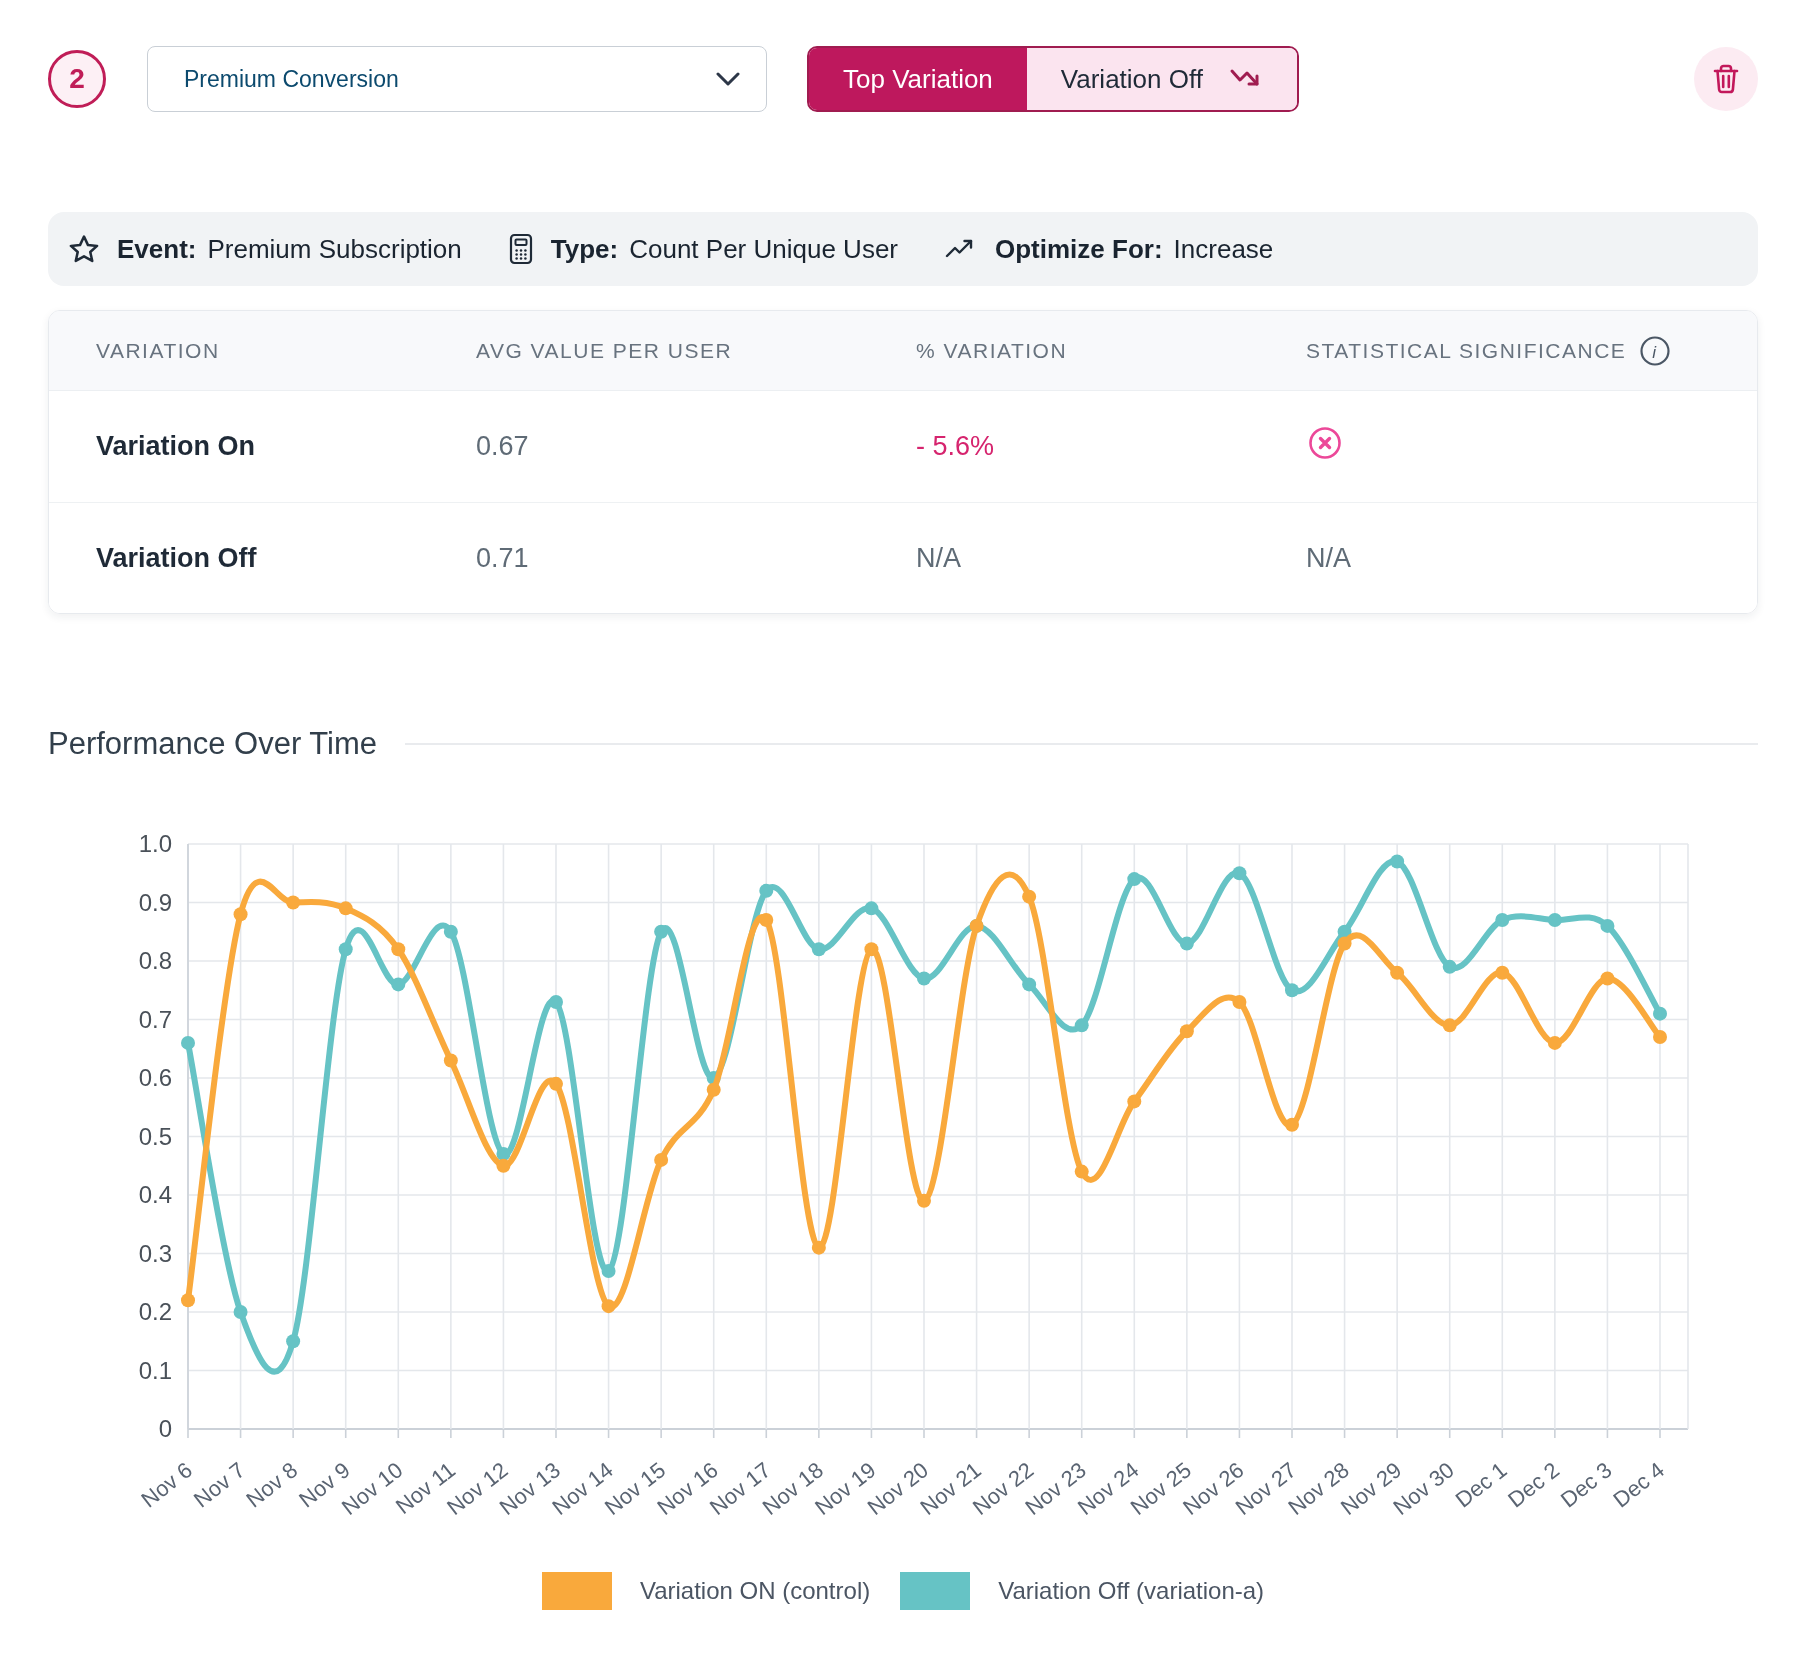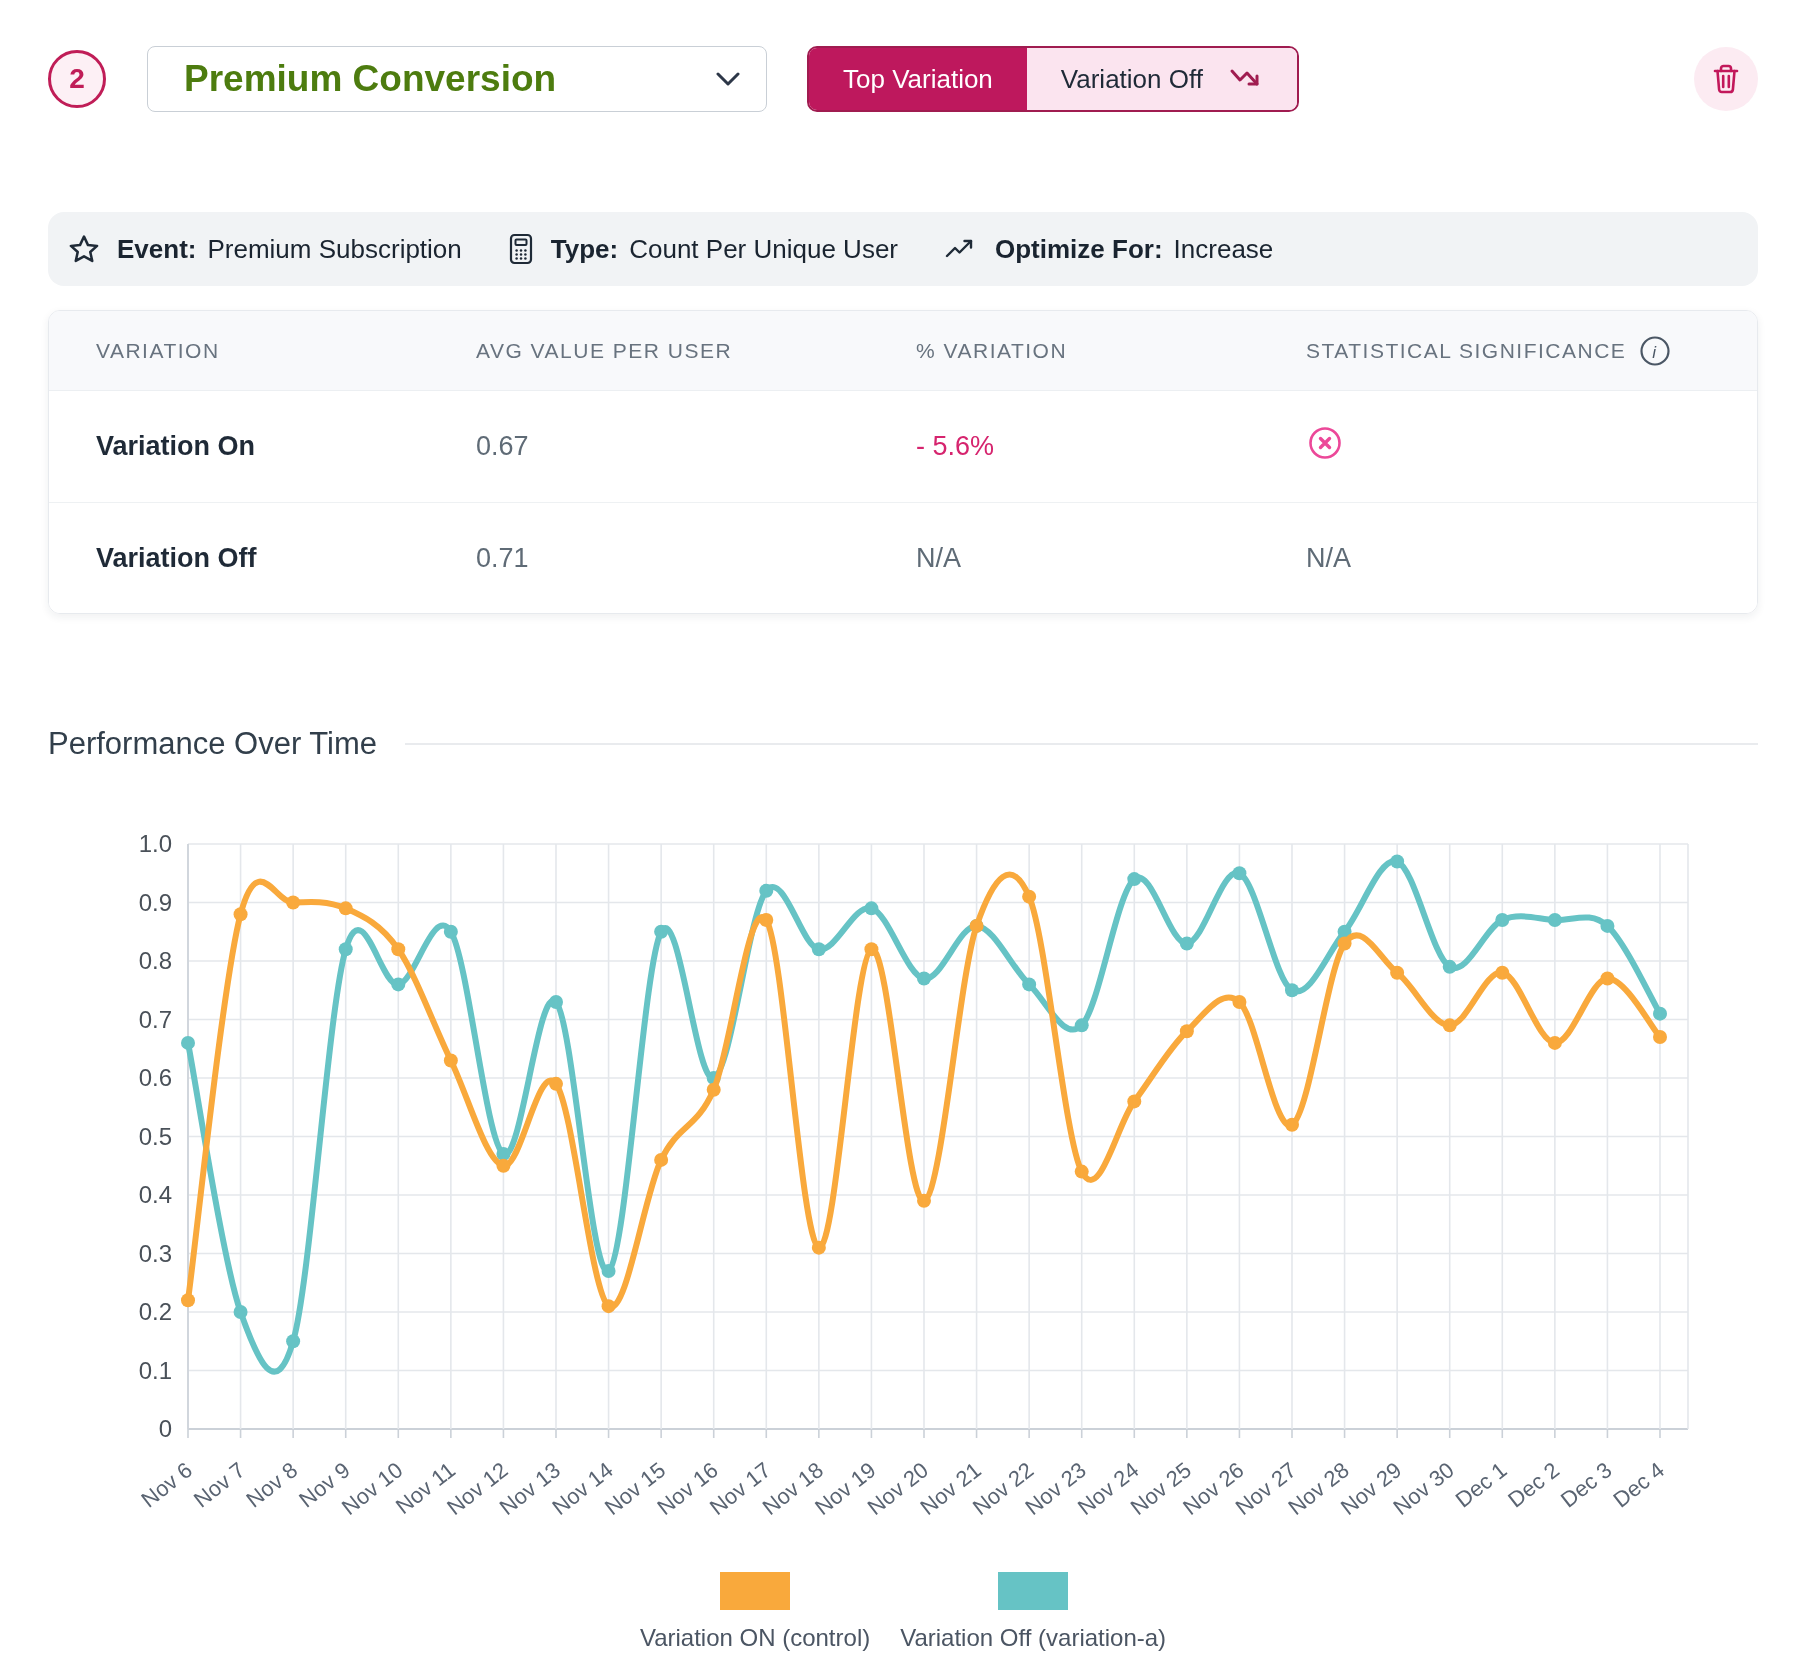--- a/index.html
+++ b/index.html
@@ -6,21 +6,21 @@
   html,body { width:1806px; background:#ffffff; font-family:"Liberation Sans", sans-serif; color:#1f2a37; }
   body { height:1656px; overflow:hidden; }
   .page { padding:0 48px; }
 
   
   .top-row { display:flex; align-items:center; margin-top:45px; height:68px; }
   .step-badge { width:58px; height:58px; border-radius:50%; border:3px solid #c01d57; background:#fdf0f5;
     color:#c01d57; font-size:28px; font-weight:600; display:flex; align-items:center; justify-content:center; }
   .metric-select { margin-left:41px; width:620px; height:66px; border:1px solid #c9cfd6; border-radius:8px;
     background:#fff; display:flex; align-items:center; justify-content:space-between; padding:0 26px 0 36px; cursor:pointer; }
-  .metric-select .value { font-size:37px; font-weight:700; color:#4d7c0f; }
+  .metric-select .value { font-size:23px; font-weight:400; color:#0c4a6e; }
   .toggle-group { margin-left:40px; display:flex; height:66px; border:2px solid #a01c50; border-radius:10px; overflow:hidden; }
   .toggle-seg { display:flex; align-items:center; justify-content:center; font-size:26px; padding:0 34px; cursor:pointer; }
   .toggle-seg.active { background:#be185d; color:#ffffff; font-weight:500; }
   .toggle-seg.inactive { background:#fbe4ef; color:#1f2a37; gap:26px; }
   .trash-btn { margin-left:auto; width:64px; height:64px; border-radius:50%; background:#fcebf2;
     display:flex; align-items:center; justify-content:center; cursor:pointer; border:none; }
 
   
   .info-bar { margin-top:99px; height:74px; background:#f1f3f5; border-radius:16px;
     display:flex; align-items:center; padding:0 20px; gap:46px; }
@@ -40,21 +40,21 @@
   .t-row .td.name { font-weight:700; color:#1f2a37; }
   .t-row .td.diff-neg { color:#d6246e; font-weight:500; }
 
   
   .section-head { margin-top:112px; display:flex; align-items:center; gap:28px; }
   .section-title { font-size:31px; color:#323f4b; font-weight:500; white-space:nowrap; }
   .section-rule { flex:1; height:2px; background:#e9ebee; }
 
   .chart-wrap { margin-top:62px; }
   .legend { display:flex; justify-content:center; align-items:center; gap:30px; margin-top:-86px; }
-  .legend-item { display:flex; align-items:center; gap:14px;flex-direction:column; }
+  .legend-item { display:flex; align-items:center; gap:28px; }
   .legend-swatch { width:70px; height:38px; }
   .legend-label { font-size:24px; color:#4b5563; }
 
   svg text { font-family:"Liberation Sans", sans-serif; }
   .icon { display:inline-flex; }
 </style>
 </head>
 <body>
 
 <div class="page">

